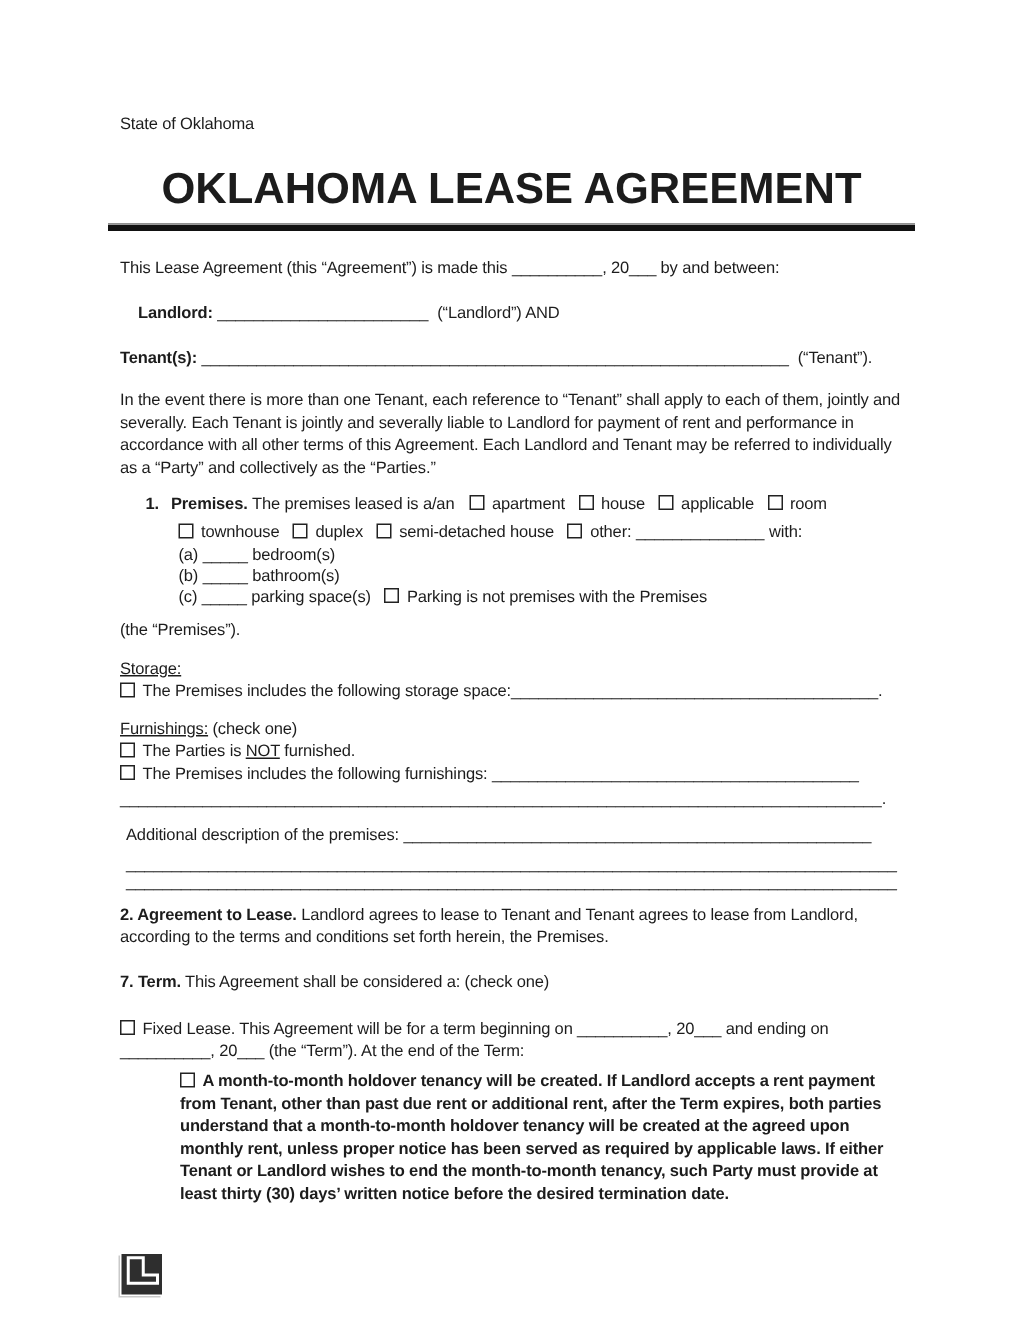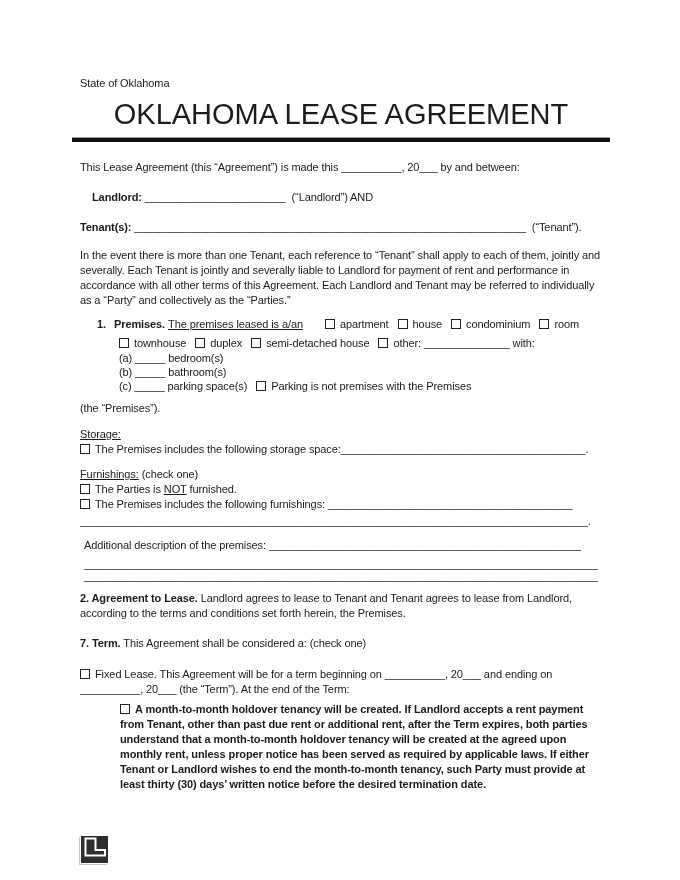--- a/index.html
+++ b/index.html
@@ -3,32 +3,32 @@
 <meta charset="utf-8">
 <style>
   html,body{margin:0;padding:0;background:#ffffff;}
   .page{
     position:relative;width:680px;height:880px;background:#ffffff;overflow:hidden;
     font-family:"Liberation Sans","DejaVu Sans",sans-serif;
     font-size:11px;line-height:15px;color:#1c1c1c;letter-spacing:-0.1px;
     box-sizing:border-box;padding:76px 78px 0 80px;
   }
   b{font-weight:bold;}
-  .title{margin-top:8px;font-size:29px;line-height:30px;font-weight:normal;text-align:center;letter-spacing:0;white-space:nowrap;}
+  .title{margin-top:20px;font-size:29px;line-height:30px;font-weight:bold;text-align:center;letter-spacing:0;white-space:nowrap;}
   .rule{margin:8px -8px 0 -8px;height:4px;background:#111111;border-top:1px solid #9a9a9a;}
   .p-made{margin-top:18px;}
   .p-landlord{margin-top:15px;padding-left:12px;}
   .p-tenant{margin-top:15px;}
   .p-joint{margin-top:13px;text-align:left;}
   .sec1{margin-top:9px;margin-left:17px;}
   .sec1 .ind{margin-left:22px;}
   .sec1 .tight{line-height:14px;}
   .sec1 .num{margin-right:8px;}
   .sec1 .h{margin-right:3px;}
-  .lead{margin-right:13px;text-decoration:underline;}
+  .lead{margin-right:1px;}
   .located{margin-top:7px;}
   .storage{margin-top:11px;}
   .furn{margin-top:10px;}
   .addl{margin-top:11px;padding-left:4px;}
   .blankline{line-height:12px;letter-spacing:0;}
   .mt3{margin-top:3px;}
   .mt5{margin-top:5px;}
   .sec2{margin-top:9px;}
   .sec3{margin-top:15px;}
   .fixedlease{margin-top:16px;}
@@ -57,21 +57,21 @@
   <div class="p-made">This Lease Agreement (this “Agreement”) is made this __________, 20___ by and between:</div>
 
   <div class="p-landlord"><b>Landlord:</b><span class="blank blank-inline">_______________________</span><span> (“Landlord”) AND</span></div>
 
   <div class="p-tenant"><b>Tenant(s):</b><span class="blank blank-inline">________________________________________________________________</span><span> (“Tenant”).</span></div>
 
   <div class="p-joint">In the event there is more than one Tenant, each reference to “Tenant” shall apply to each of them, jointly and severally. Each Tenant is jointly and severally liable to Landlord for payment of rent and performance in accordance with all other terms of this Agreement. Each Landlord and Tenant may be referred to individually as a “Party” and collectively as the “Parties.”</div>
 
   <div class="sec1">
     <div>
-      <b class="num">1.</b><b class="h">Premises.</b><span class="lead">The premises leased is a/an</span><span class="cb g"></span><span>apartment</span><span class="cb g"></span><span>house</span><span class="cb g"></span><span>condominium</span><span class="cb g"></span><span>room</span>
+      <b class="num">1.</b><b class="h">Premises.</b><span class="lead">The premises leased is a/an</span><span class="cb g"></span><span>apartment</span><span class="cb g"></span><span>house</span><span class="cb g"></span><span>applicable</span><span class="cb g"></span><span>room</span>
     </div>
     <div class="ind" style="margin-top:4px;">
       <span class="cb" style="margin-left:0;"></span><span>townhouse</span><span class="cb g"></span><span>duplex</span><span class="cb g"></span><span>semi-detached house</span><span class="cb g"></span><span>other:</span><span class="blank blank-inline">______________</span><span>with:</span>
     </div>
     <div class="ind tight">(a) _____ bedroom(s)</div>
     <div class="ind tight">(b) _____ bathroom(s)</div>
     <div class="ind"><span>(c) _____ parking space(s)</span><span class="cb g"></span><span>Parking is not premises with the Premises</span></div>
   </div>
 
   <div class="located">

